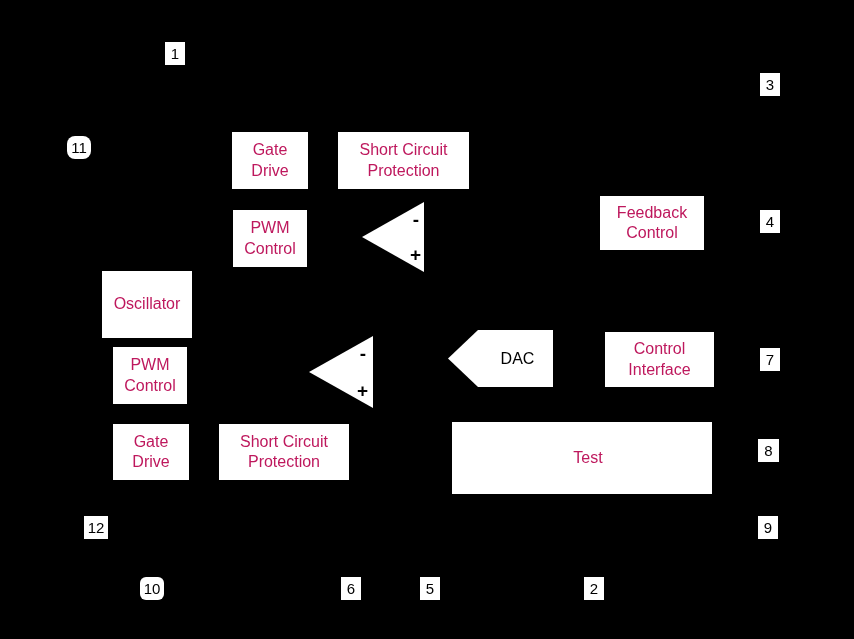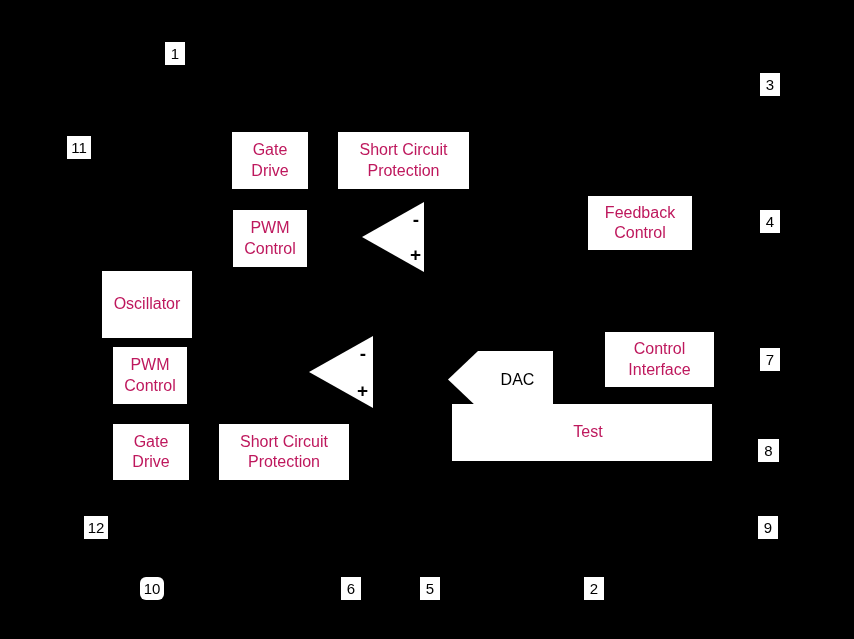--- a/index.html
+++ b/index.html
@@ -55,21 +55,20 @@
   .amp .sign {
     position: absolute;
     color: #000000;
     font-family: "Liberation Sans", sans-serif;
     font-weight: 700;
     line-height: 1;
   }
   
   .pent {
     position: absolute;
-    margin-top: 21px;
   }
   .pent svg { display: block; }
   .pent .pent-label {
     position: absolute;
     inset: 0;
     display: flex;
     align-items: center;
     justify-content: center;
     padding-left: 34px;
     color: #000000;
@@ -80,21 +79,21 @@
 </style>
 </head>
 <body>
 
 <div id="canvas">
 
   <div class="ref" style="left:165px; top:42px; width:20px;">1</div>
 
   <div class="ref" style="left:760px; top:73px; width:20px;">3</div>
 
-  <div class="ref" style="left:67px; top:136px; width:24px;">11</div>
+  <div class="ref" style="left:67px; top:136px; width:24px;border-radius:8px;">11</div>
 
   <div class="ref" style="left:760px; top:210px; width:20px;">4</div>
 
   <div class="ref" style="left:760px; top:348px; width:20px;">7</div>
 
   <div class="ref" style="left:758px; top:439px; width:21px;">8</div>
 
   <div class="ref" style="left:84px; top:516px; width:24px;">12</div>
 
   <div class="ref" style="left:758px; top:516px; width:20px;">9</div>
@@ -109,38 +108,38 @@
 
   <div class="block" style="left:232px; top:132px; width:76px; height:57px;">Gate
 Drive</div>
 
   <div class="block" style="left:338px; top:132px; width:131px; height:57px;">Short Circuit
 Protection</div>
 
   <div class="block" style="left:233px; top:210px; width:74px; height:57px;">PWM
 Control</div>
 
-  <div class="block" style="left:588px; top:196px; width:104px; height:54px;">Feedback
+  <div class="block" style="left:600px; top:196px; width:104px; height:54px;">Feedback
 Control</div>
 
   <div class="block" style="left:102px; top:271px; width:90px; height:67px;">Oscillator</div>
 
   <div class="block" style="left:113px; top:347px; width:74px; height:57px;">PWM
 Control</div>
 
   <div class="block" style="left:605px; top:332px; width:109px; height:55px;">Control
 Interface</div>
 
   <div class="block" style="left:113px; top:424px; width:76px; height:56px;">Gate
 Drive</div>
 
   <div class="block" style="left:219px; top:424px; width:130px; height:56px;">Short Circuit
 Protection</div>
 
-  <div class="block" style="left:452px; top:404px; width:260px; height:57px;padding-left:12px;">Test</div>
+  <div class="block" style="left:452px; top:422px; width:260px; height:72px;padding-left:12px;">Test</div>
 
   <div class="amp" style="left:362px; top:202px; width:62px; height:70px;">
     <svg width="62" height="70" viewBox="0 0 62 70">
       <polygon points="62,0 62,70 0,35" fill="#ffffff"></polygon>
     </svg>
     <span class="sign" style="right:5px; top:8px; font-size:19px;">-</span>
     <span class="sign" style="right:3px; bottom:8px; font-size:19px;">+</span>
   </div>
 
   <div class="amp" style="left:309px; top:336px; width:64px; height:72px;">

